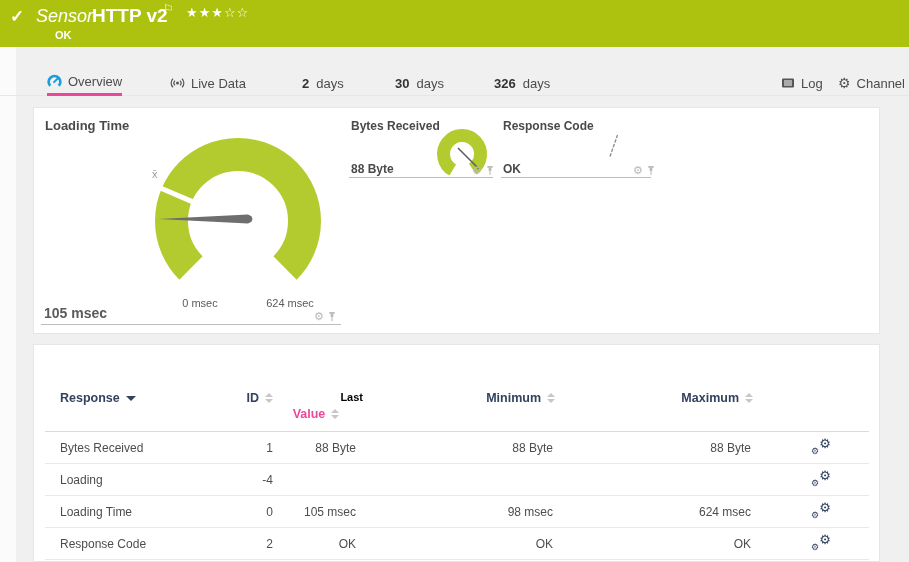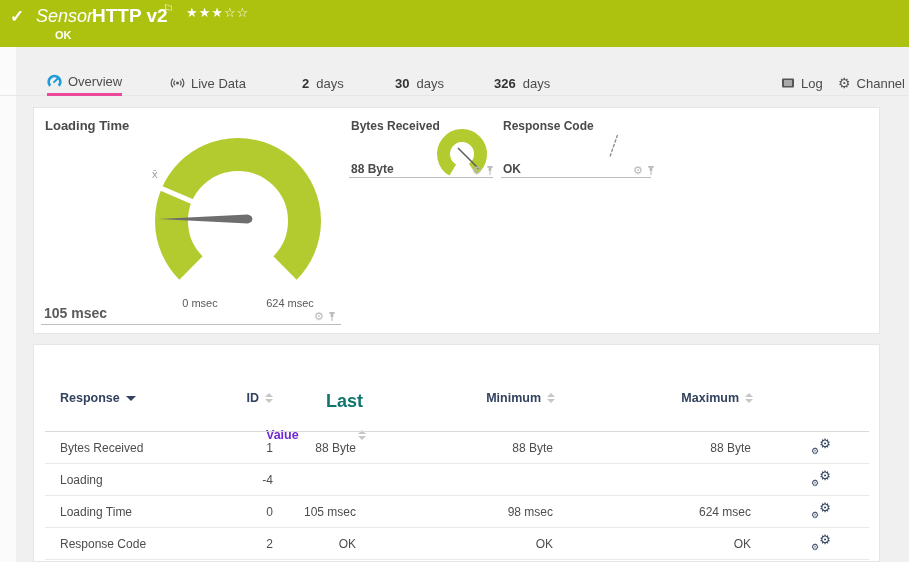--- a/index.html
+++ b/index.html
@@ -202,22 +202,22 @@
 
     <div class="th" style="left:139px;width:100px">
       <span>ID</span>
       <span class="sort">
           <i class="up"></i>
           <i class="dn"></i>
         </span>
     </div>
 
     <div class="abs" style="left:232px;width:100px;top:46px;text-align:right">
-      <div style="font-size:18px;font-weight:bold;color:#0f766e;padding-right:3px">Last</div>
-      <div style="display:flex;justify-content:space-between;font-size:12.5px;font-weight:bold;color:#6d28d9;margin-top:16px">
+      <div style="font-size:11px;font-weight:bold;color:#000000;padding-right:3px">Last</div>
+      <div style="display:flex;justify-content:center;font-size:12.5px;font-weight:bold;color:#ec4899;margin-top:4px">
         <span>Value</span>
         <span class="sort">
             <i class="up"></i>
             <i class="dn"></i>
           </span>
       </div>
     </div>
 
     <div class="th" style="left:391px;width:130px">
       <span>Minimum</span>

